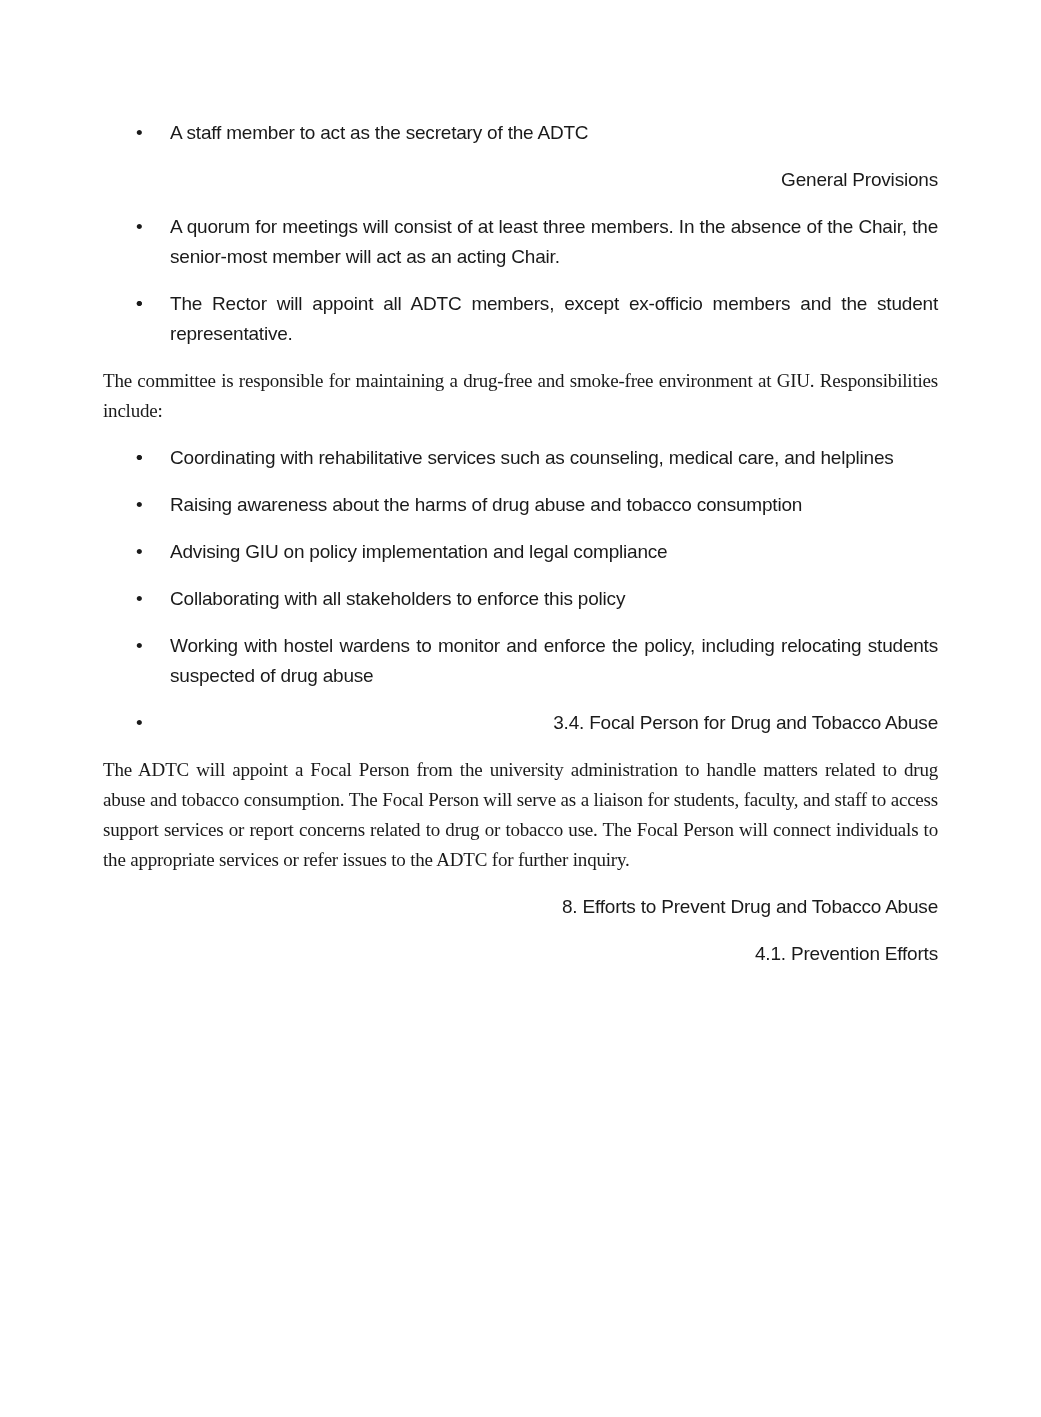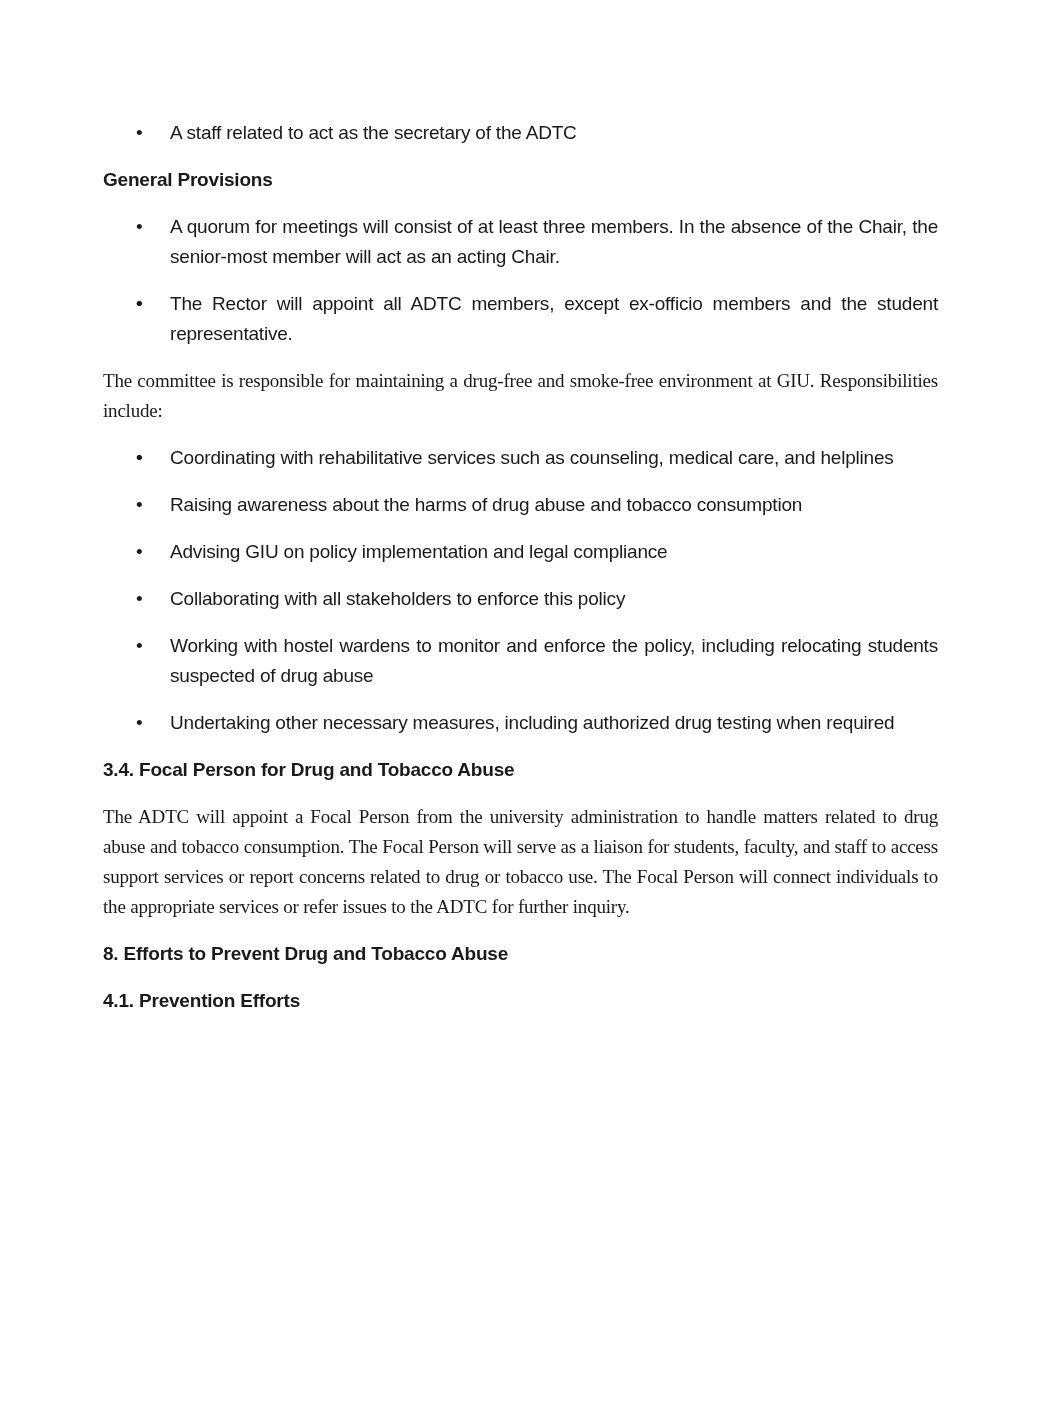--- a/index.html
+++ b/index.html
@@ -23,43 +23,43 @@
     font-size: 19px;
     line-height: 30px;
     letter-spacing: -0.2px;
     margin-bottom: 17px;
   }
   .para {
     text-align: justify;
     font-family: Liberation Serif, serif;
   }
   .heading {
-    font-weight: bold;
-    text-align: left;
+    font-weight: normal;
+    text-align: right;
   }
   .bullet {
     position: relative;
     padding-left: 67px;
     text-align: justify;
   }
   .dot {
     position: absolute;
     left: 33px;
     top: 0;
     text-align: left;
   }
 </style>
 </head>
 <body>
 
 <div class="page">
 
   <div class="block bullet">
     <span class="dot">•</span>
-    <span>A staff related to act as the secretary of the ADTC</span>
+    <span>A staff member to act as the secretary of the ADTC</span>
   </div>
 
   <p class="block heading">General Provisions</p>
 
   <div class="block bullet">
     <span class="dot">•</span>
     <span>A quorum for meetings will consist of at least three members. In the absence of the Chair, the senior-most member will act as an acting Chair.</span>
   </div>
 
   <div class="block bullet">
@@ -98,21 +98,20 @@
     <span>Collaborating with all stakeholders to enforce this policy</span>
   </div>
 
   <div class="block bullet">
     <span class="dot">•</span>
     <span>Working with hostel wardens to monitor and enforce the policy, including relocating students suspected of drug abuse</span>
   </div>
 
   <div class="block bullet">
     <span class="dot">•</span>
-    <span>Undertaking other necessary measures, including authorized drug testing when required</span>
   </div>
 
   <p class="block heading">3.4. Focal Person for Drug and Tobacco Abuse</p>
 
   <p class="block para">The ADTC will appoint a Focal Person from the university administration to handle matters related to drug abuse and tobacco consumption. The Focal Person will serve as a liaison for students, faculty, and staff to access support services or report concerns related to drug or tobacco use. The Focal Person will connect individuals to the appropriate services or refer issues to the ADTC for further inquiry.</p>
 
   <p class="block heading">8. Efforts to Prevent Drug and Tobacco Abuse</p>
 
   <p class="block heading">4.1. Prevention Efforts</p>
 

